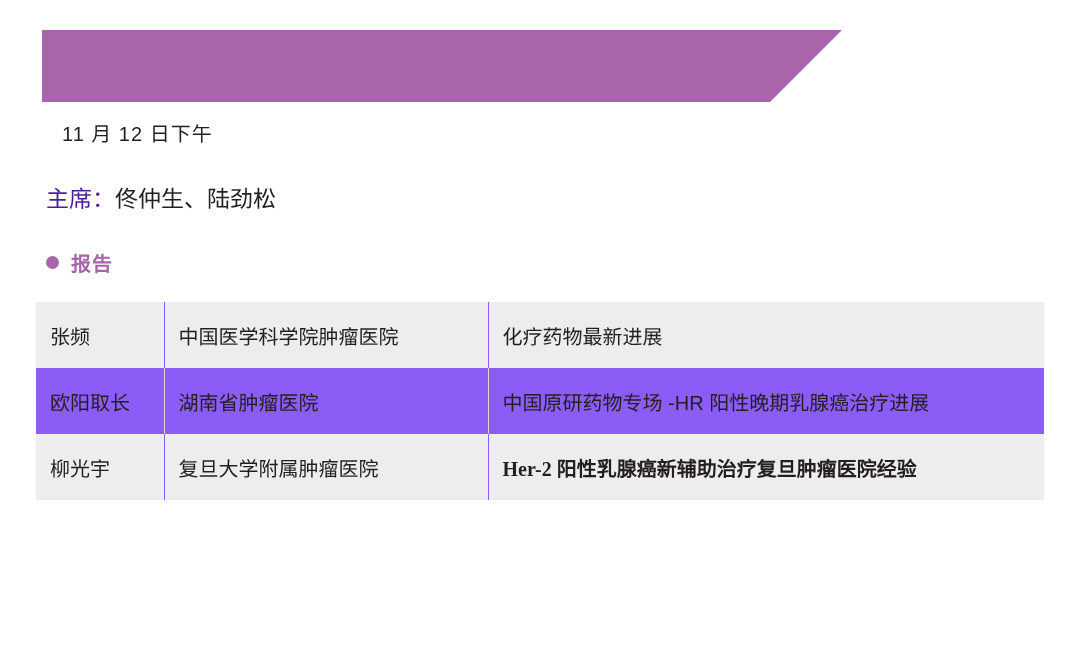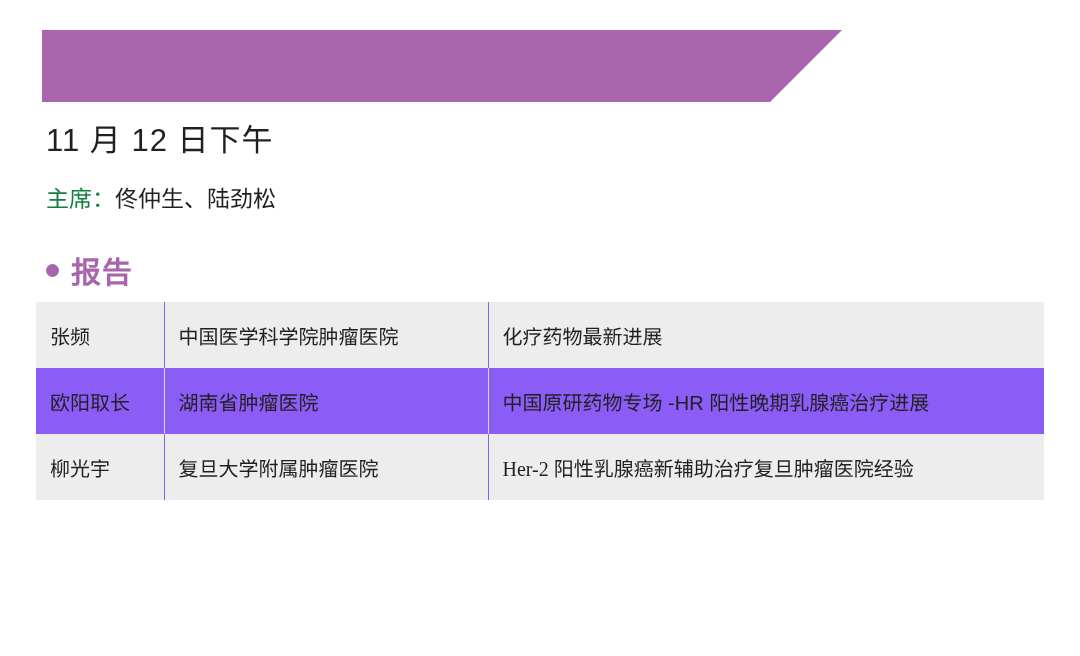--- a/index.html
+++ b/index.html
@@ -47,60 +47,60 @@
     color: #ffffff;
     font-size: 34px;
     font-weight: bold;
     letter-spacing: 2px;
     line-height: 1;
   }
 
   
   .date-line {
     position: absolute;
-    left: 46px;
+    left: 62px;
     top: 122px;
-    font-size: 31px;
+    font-size: 20px;
     color: #231f20;
     letter-spacing: 1px;
     line-height: 1.2;
   }
 
   
   .chair-line {
     position: absolute;
     left: 46px;
     top: 185px;
     font-size: 23px;
     line-height: 1.3;
     color: #231f20;
   }
   .chair-label {
-    color: #15803d;
+    color: #4c1d95;
   }
 
   
   .section-heading {
     position: absolute;
     left: 46px;
     top: 248px;
     display: flex;
     align-items: center;
     gap: 12px;
   }
   .bullet-dot {
     width: 13px;
     height: 13px;
     border-radius: 50%;
     background: #a865ab;
     display: inline-block;
   }
   .section-heading-text {
     color: #a865ab;
-    font-size: 30px;
+    font-size: 20px;
     font-weight: bold;
     letter-spacing: 1px;
   }
 
   
   .talks-table {
     position: absolute;
     left: 36px;
     top: 302px;
     width: 1008px;
@@ -133,21 +133,21 @@
   .talks-table td.col-affil,
   .talks-table td.col-topic {
     border-left: 1px solid #8b5cf6;
   }
   .talks-table tr.even-row td.col-affil,
   .talks-table tr.even-row td.col-topic {
     border-left: 1px solid #d9d9d9;
   }
   .serif-topic {
     font-family: "Liberation Serif", "DejaVu Serif", serif;
-    font-weight: normal;
+    font-weight: bold;
     font-size: 21px;
   }
 </style>
 </head>
 <body>
 
 <div class="page">
 
   <div class="banner-wrap">
     <div class="banner"></div>

